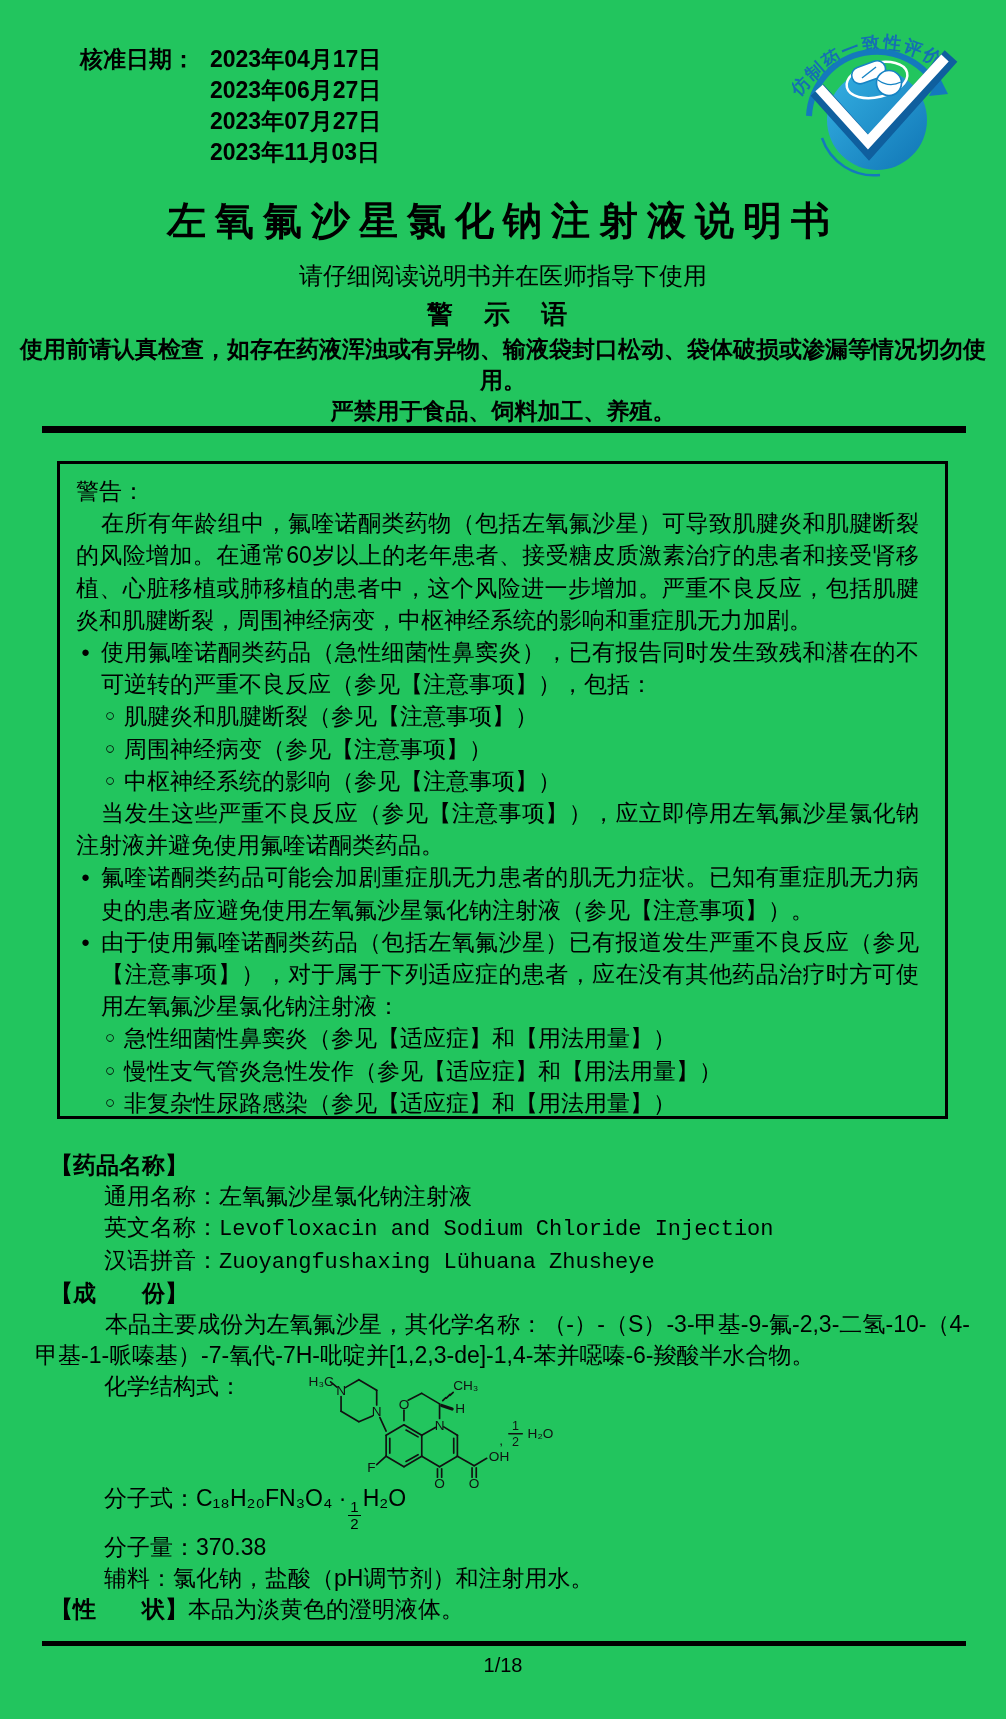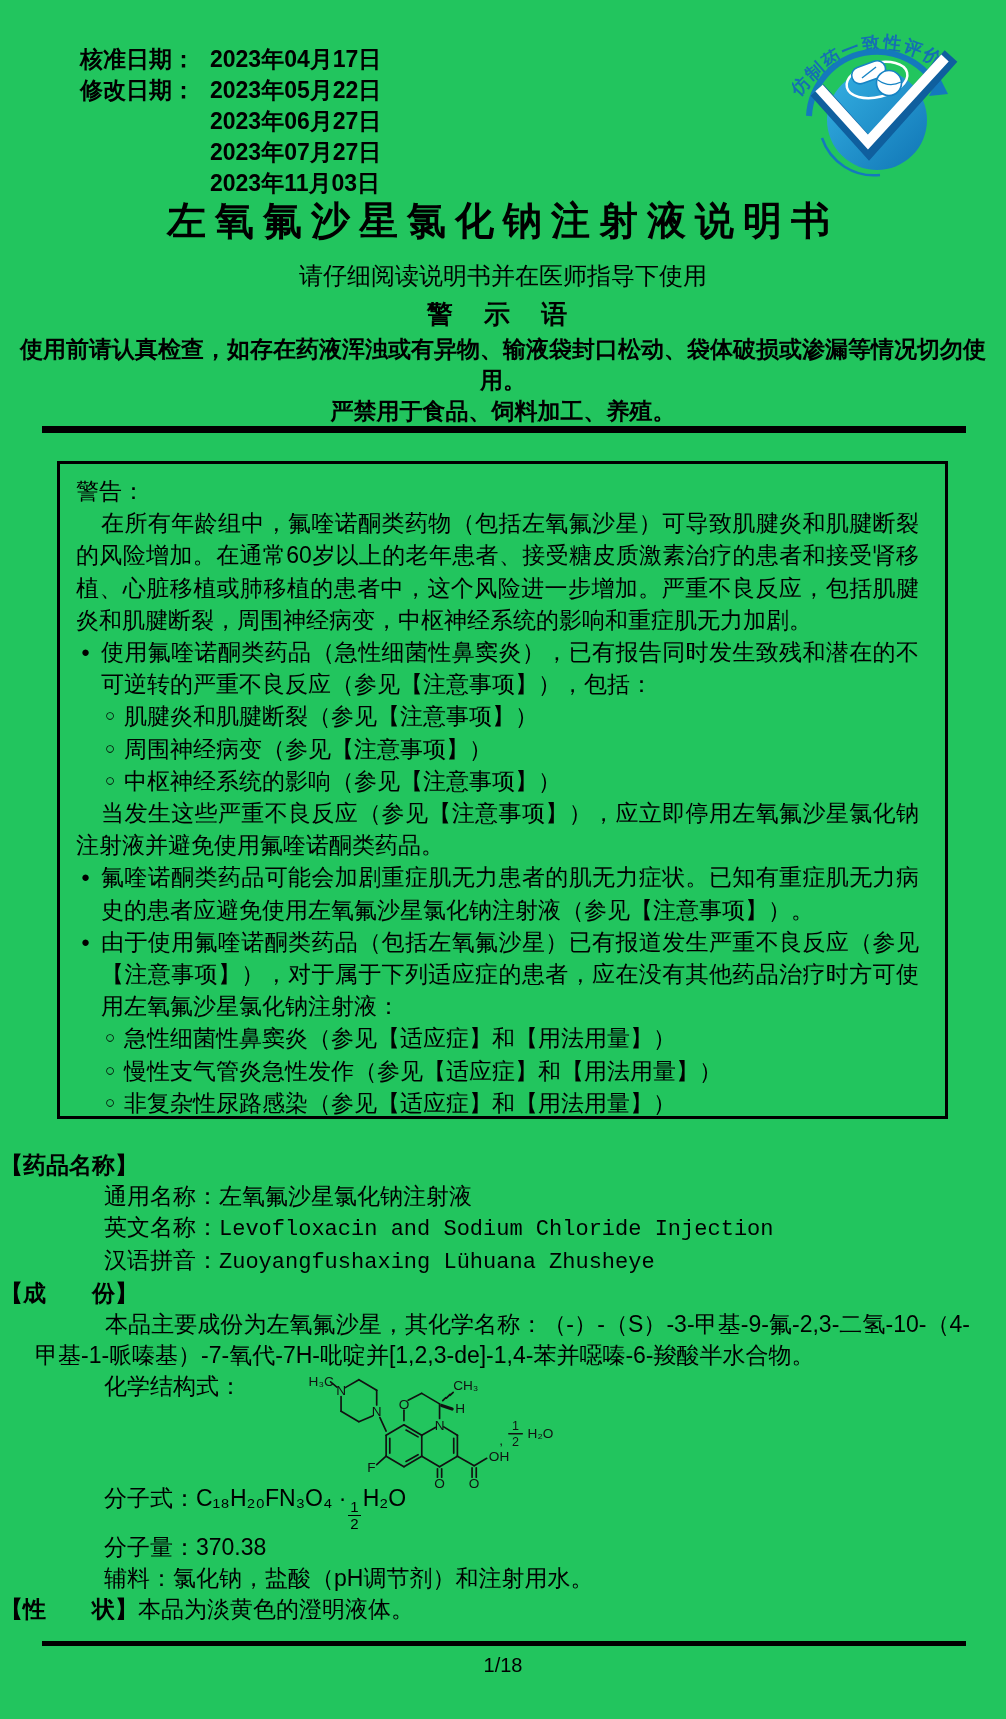--- a/index.html
+++ b/index.html
@@ -22,21 +22,21 @@
            border:3px solid #000;padding:11px 26px 0 16px;font-size:23px;font-weight:normal;line-height:32.2px;}
   .warnbox p{margin:0;text-align:justify;}
   .w-indent{text-indent:25px;}
   .bul{display:flex;padding-left:5px;}
   .bul .mk{width:20px;flex:0 0 20px;font-size:15px;}
   .sub{display:flex;padding-left:29px;}
   .sub .mk{width:19px;flex:0 0 19px;font-size:17px;}
   .bul .bt,.sub .bt{flex:1;text-align:justify;}
   
   .sections{position:absolute;left:0;top:1150px;width:1006px;font-size:23px;line-height:31px;}
-  .h{font-weight:bold;}
+  .h{margin-left:50px;font-weight:bold;}
   .bl{margin-left:104px;}
   .para{margin-left:35px;margin-right:36px;text-indent:70px;text-align:justify;}
   .mono{font-family:"Liberation Mono","DejaVu Sans Mono",monospace;font-size:22px;}
   .structrow{margin-left:104px;display:flex;align-items:flex-start;height:112px;gap:48px;}
   .structrow svg{margin-top:-6px;margin-left:6px;}
   .frac{display:inline-flex;flex-direction:column;align-items:center;vertical-align:-6px;font-size:15px;line-height:1.05;margin:0 2px;}
   .frac .num{border-bottom:1.6px solid #000;padding:0 2px;}
   .hline .body-part{font-weight:normal;}
   
   .rule2{position:absolute;left:42px;top:1641px;width:924px;height:5px;background:#000;}
@@ -46,24 +46,20 @@
 </style>
 </head>
 <body>
 
 <div class="page">
 
   <div class="dates">
     <div class="drow">
       <span class="dlabel">核准日期：</span>
       <span>2023年04月17日</span>
-    </div>
-    <div class="drow">
-      <span class="dlabel">修改日期：</span>
-      <span>2023年05月22日</span>
     </div>
     <div class="drow">
       <span class="dlabel"></span>
       <span>2023年06月27日</span>
     </div>
     <div class="drow">
       <span class="dlabel"></span>
       <span>2023年07月27日</span>
     </div>
     <div class="drow">

